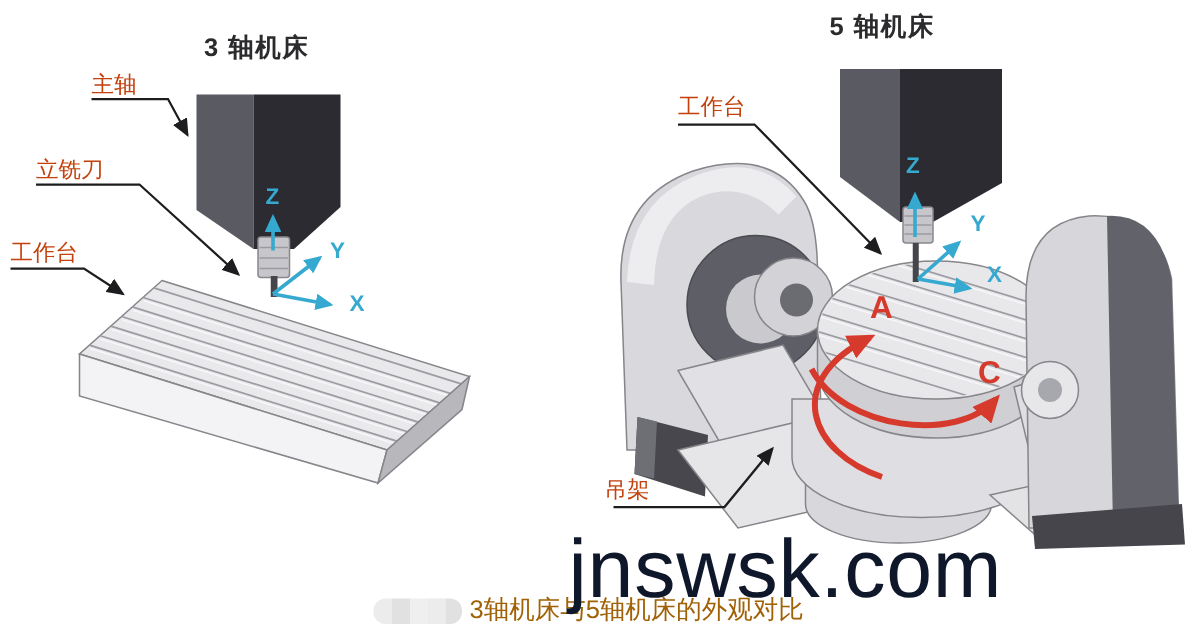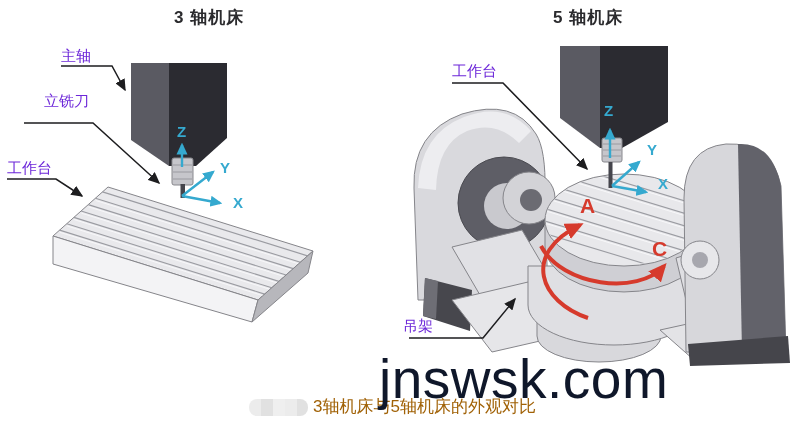--- a/index.html
+++ b/index.html
@@ -3,21 +3,21 @@
 <meta charset="utf-8">
 <style>
   html,body{margin:0;padding:0;background:#fff;}
   .stage{
     position:relative;width:794px;height:423px;background:#ffffff;overflow:hidden;
     font-family:"Liberation Sans","DejaVu Sans",sans-serif;
   }
   .stage svg{position:absolute;left:0;top:0;}
   .txt{position:absolute;white-space:nowrap;color:#2a2a2d;}
   .panel-title{font-size:17px;font-weight:600;letter-spacing:1px;color:#2b2b2e;}
-  .callout-label{font-size:15px;color:#6d28d9;}
+  .callout-label{font-size:15px;color:#c2410c;}
   .axis-letter{font-size:15px;font-weight:bold;color:#35a9cf;}
   .rot-letter{font-size:21px;font-weight:bold;color:#d63a2c;}
   .watermark{font-size:55px;color:#0f172a;letter-spacing:0.5px;}
   .caption{font-size:17px;color:#a16207;}
   .blur-logo{
     position:absolute;left:249px;top:399px;width:59px;height:17px;border-radius:8px;
     background:repeating-linear-gradient(90deg,#ececec 0 12px,#e1e1e1 12px 24px,#efefef 24px 36px);
   }
 </style>
 </head>
@@ -160,25 +160,25 @@
     <line x1="612" y1="186" x2="639" y2="162" marker-end="url(#ahc)"></line>
     <line x1="610" y1="158" x2="610" y2="130" marker-end="url(#ahc)"></line>
   </g>
 
   <g stroke="#1d1d1f" stroke-width="1.5" fill="none">
     <polyline points="452,83 503,83 587,169" marker-end="url(#ahb)"></polyline>
     <polyline points="409,338 483,338 515,299" marker-end="url(#ahb)"></polyline>
   </g>
 </svg>
 
-<span class="txt panel-title" style="left:136px;top:6px;margin-left:38px;">3 轴机床</span>
+<span class="txt panel-title" style="left:136px;top:20px;">3 轴机床</span>
 <span class="txt panel-title" style="left:553px;top:6px;text-align:right;">5 轴机床</span>
 
 <span class="txt callout-label" style="left:61px;top:47px;">主轴</span>
-<span class="txt callout-label" style="left:24px;top:92px;margin-left:20px;">立铣刀</span>
+<span class="txt callout-label" style="left:24px;top:104px;">立铣刀</span>
 <span class="txt callout-label" style="left:7px;top:159px;">工作台</span>
 <span class="txt callout-label" style="left:452px;top:62px;">工作台</span>
 <span class="txt callout-label" style="left:403px;top:317px;">吊架</span>
 
 <span class="txt axis-letter" style="left:177px;top:123px;">Z</span>
 <span class="txt axis-letter" style="left:220px;top:159px;">Y</span>
 <span class="txt axis-letter" style="left:233px;top:194px;">X</span>
 
 <span class="txt axis-letter" style="left:604px;top:102px;">Z</span>
 <span class="txt axis-letter" style="left:647px;top:141px;">Y</span>

